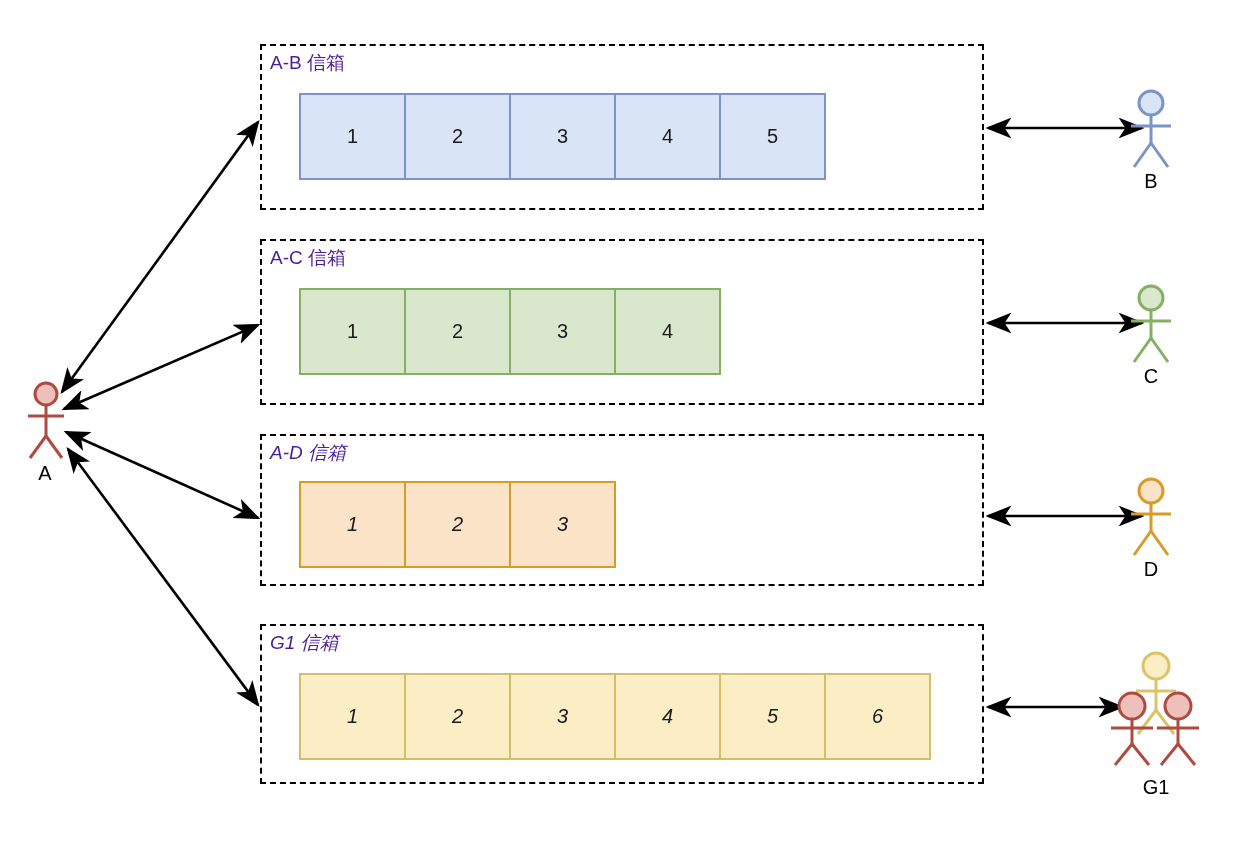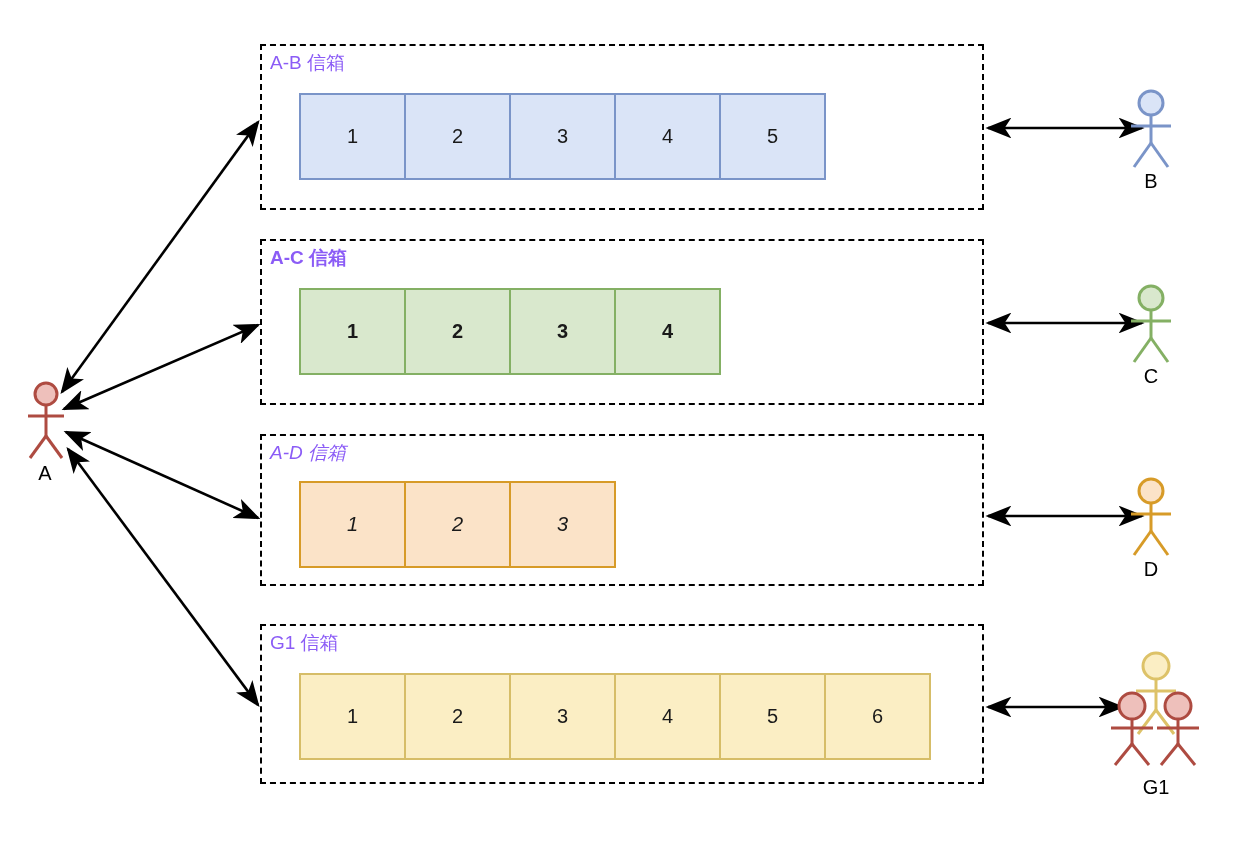--- a/index.html
+++ b/index.html
@@ -30,21 +30,21 @@
     position: absolute;
     border: 2px dashed #000000;
     box-sizing: border-box;
     background: transparent;
   }
   .mailbox-label {
     position: absolute;
     left: 8px;
     top: 6px;
     font-size: 19px;
-    color: #8b5cf6;
+    color: #4c1d95;
     white-space: nowrap;
     line-height: 1.2;
   }
   .slot-row {
     position: absolute;
     display: flex;
   }
   .slot {
     box-sizing: border-box;
     display: flex;
@@ -112,40 +112,40 @@
     <div class="mailbox-label">A-B 信箱</div>
     <div class="slot-row" style="left:37px; top:47px;">
       <div class="slot" style="width:107px; height:87px; background:#dae4f7; border-color:#7a94c8;">1</div>
       <div class="slot" style="width:107px; height:87px; background:#dae4f7; border-color:#7a94c8;">2</div>
       <div class="slot" style="width:107px; height:87px; background:#dae4f7; border-color:#7a94c8;">3</div>
       <div class="slot" style="width:107px; height:87px; background:#dae4f7; border-color:#7a94c8;">4</div>
       <div class="slot" style="width:107px; height:87px; background:#dae4f7; border-color:#7a94c8;">5</div>
     </div>
   </div>
 
-  <div class="mailbox-group" style="left:260px; top:239px; width:724px; height:166px;font-weight:bold;">
+  <div class="mailbox-group" style="left:260px; top:239px; width:724px; height:166px;">
     <div class="mailbox-label">A-C 信箱</div>
     <div class="slot-row" style="left:37px; top:47px;">
       <div class="slot" style="width:107px; height:87px; background:#d9e8cd; border-color:#84b064;">1</div>
       <div class="slot" style="width:107px; height:87px; background:#d9e8cd; border-color:#84b064;">2</div>
       <div class="slot" style="width:107px; height:87px; background:#d9e8cd; border-color:#84b064;">3</div>
       <div class="slot" style="width:107px; height:87px; background:#d9e8cd; border-color:#84b064;">4</div>
     </div>
   </div>
 
   <div class="mailbox-group" style="left:260px; top:434px; width:724px; height:152px;font-style:italic;">
     <div class="mailbox-label">A-D 信箱</div>
     <div class="slot-row" style="left:37px; top:45px;">
       <div class="slot" style="width:107px; height:87px; background:#fbe3c8; border-color:#d79b28;">1</div>
       <div class="slot" style="width:107px; height:87px; background:#fbe3c8; border-color:#d79b28;">2</div>
       <div class="slot" style="width:107px; height:87px; background:#fbe3c8; border-color:#d79b28;">3</div>
     </div>
   </div>
 
-  <div class="mailbox-group" style="left:260px; top:624px; width:724px; height:160px;">
+  <div class="mailbox-group" style="left:260px; top:624px; width:724px; height:160px;font-style:italic;">
     <div class="mailbox-label">G1 信箱</div>
     <div class="slot-row" style="left:37px; top:47px;">
       <div class="slot" style="width:107px; height:87px; background:#fbeec4; border-color:#d6bd68;">1</div>
       <div class="slot" style="width:107px; height:87px; background:#fbeec4; border-color:#d6bd68;">2</div>
       <div class="slot" style="width:107px; height:87px; background:#fbeec4; border-color:#d6bd68;">3</div>
       <div class="slot" style="width:107px; height:87px; background:#fbeec4; border-color:#d6bd68;">4</div>
       <div class="slot" style="width:107px; height:87px; background:#fbeec4; border-color:#d6bd68;">5</div>
       <div class="slot" style="width:107px; height:87px; background:#fbeec4; border-color:#d6bd68;">6</div>
     </div>
   </div>

